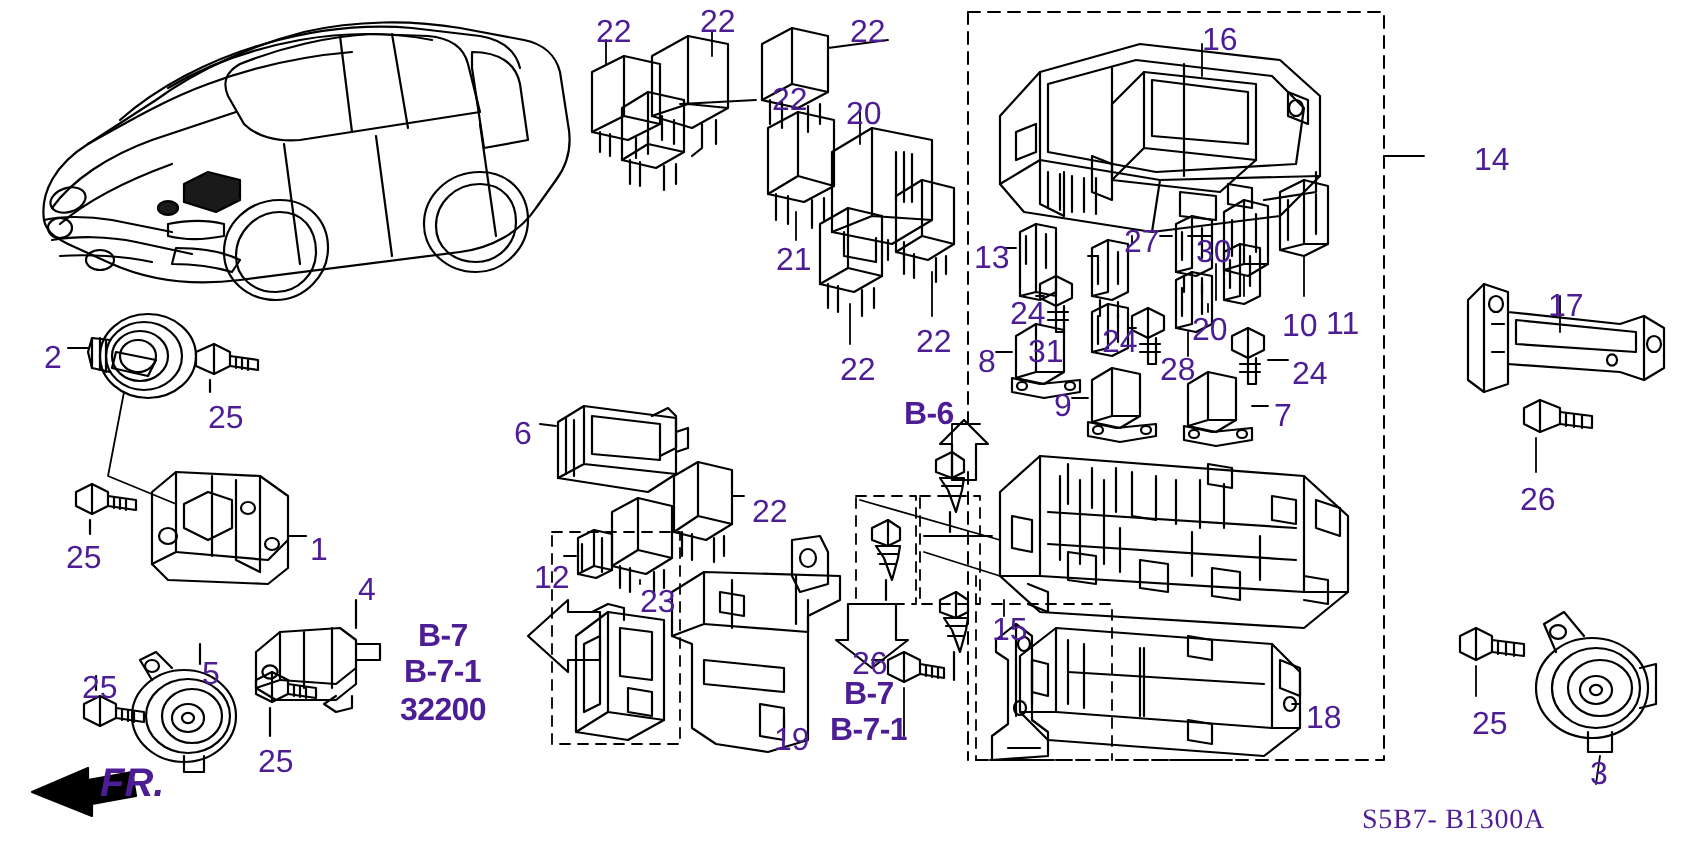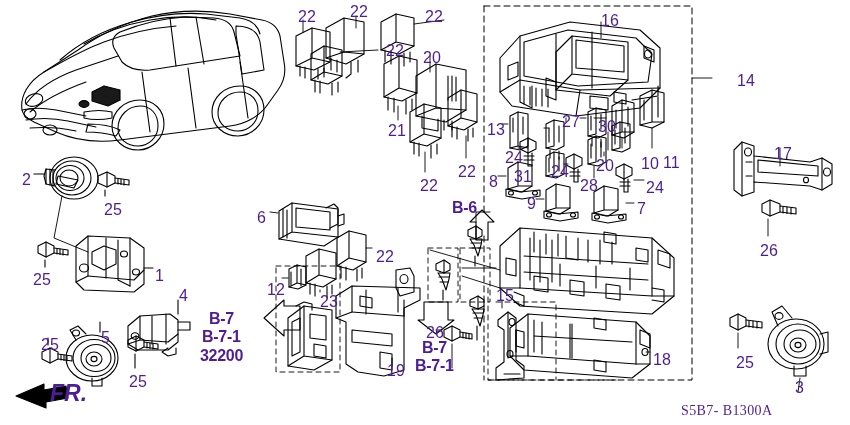--- a/index.html
+++ b/index.html
@@ -5,21 +5,21 @@
   html,body{margin:0;padding:0;background:#ffffff;}
   body{width:850px;height:425px;overflow:hidden;
        font-family:"Liberation Sans", sans-serif;color:#000;}
   #sheet{position:relative;width:850px;height:425px;background:#fff;}
   svg.layer{position:absolute;left:0;top:0;width:850px;height:425px;}
   .lbl{position:absolute;font-family:"Liberation Sans",sans-serif;
        font-size:15px;line-height:1;color:#4c1d95;white-space:nowrap;}
   .lbl.big{font-size:16px;}
   .lbl.bold{font-weight:bold;font-size:16px;letter-spacing:-0.3px;}
   .lbl.code{font-family:"Liberation Serif",serif;font-size:14px;letter-spacing:0.4px;}
-  .lbl.fr{font-weight:bold;font-style:italic;font-size:23px;}
+  .lbl.fr{font-weight:bold;font-style:italic;font-size:20px;}
 </style>
 </head>
 <body>
 
 <div id="sheet">
 
 <svg class="layer" viewBox="0 0 850 425">
   <g fill="none" stroke="#000" stroke-width="1.1" stroke-linejoin="round" stroke-linecap="round">
 
   <g>
@@ -554,21 +554,21 @@
       <div class="lbl big" style="left: 596px; top: 158px;">20</div>
       <div class="lbl big" style="left: 619px; top: 155px; margin-left: 44px;">11</div>
       <div class="lbl big" style="left: 641px; top: 156px;">10</div>
       <div class="lbl big" style="left: 505px; top: 150px;">24</div>
       <div class="lbl big" style="left: 551px; top: 164px;">24</div>
       <div class="lbl big" style="left: 580px; top: 178px;">28</div>
       <div class="lbl big" style="left: 646px; top: 180px;">24</div>
       <div class="lbl big" style="left: 489px; top: 174px;">8</div>
       <div class="lbl big" style="left: 527px; top: 196px;">9</div>
       <div class="lbl big" style="left: 637px; top: 201px;">7</div>
-      <div class="lbl big" style="left: 496px; top: 288px;">15</div>
+      <div class="lbl big" style="left: 496px; top: 308px;">15</div>
       <div class="lbl big" style="left: 653px; top: 352px;">18</div>
       <div class="lbl big" style="left: 774px; top: 146px;">17</div>
       <div class="lbl big" style="left: 760px; top: 243px;">26</div>
       <div class="lbl big" style="left: 736px; top: 355px;">25</div>
       <div class="lbl big" style="left: 795px; top: 380px;">3</div>
     </div>
 <div id="section-layer">
       <div class="lbl bold" style="left: 452px; top: 200px;">B-6</div>
       <div class="lbl bold" style="left: 422px; top: 340px;">B-7</div>
       <div class="lbl bold" style="left: 415px; top: 358px;">B-7-1</div>

